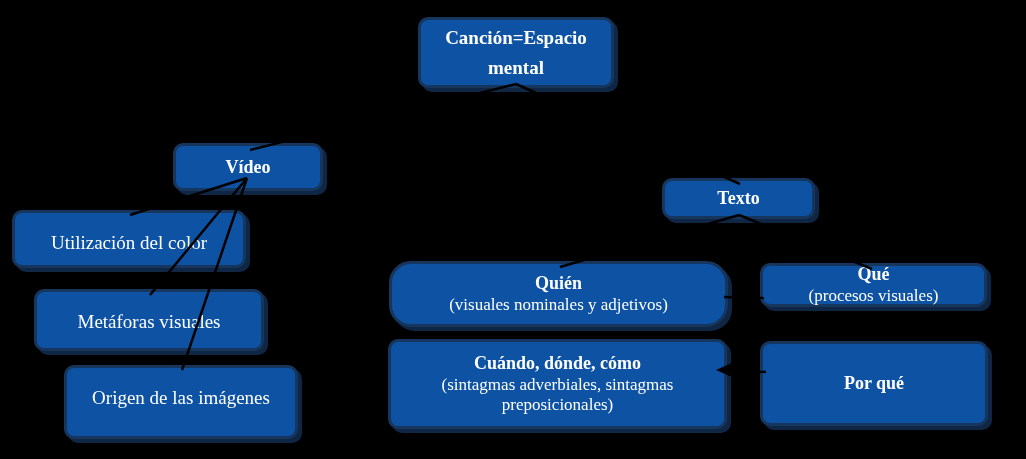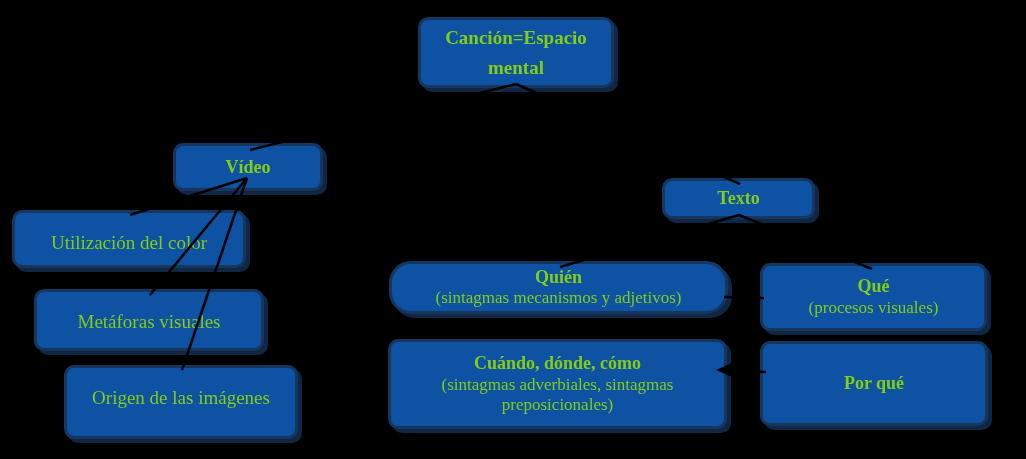--- a/index.html
+++ b/index.html
@@ -7,21 +7,21 @@
     padding: 0;
     background: #000000;
   }
   .canvas {
     position: relative;
     width: 1026px;
     height: 459px;
     background: #000000;
     overflow: hidden;
     font-family: "Liberation Serif", "DejaVu Serif", serif;
-    color: #84cc16;
+    color: #ffffff;
   }
   .node {
     position: absolute;
     box-sizing: border-box;
     background: #0D52A3;
     border: 3px solid #17365D;
     border-radius: 10px;
     box-shadow: 4px 4px 0 #0F2644;
     display: flex;
     flex-direction: column;
@@ -87,26 +87,26 @@
   </div>
 
   <div class="node top-align" style="left:34px; top:289px; width:230px; height:62px;">
     <span class="plain">Metáforas visuales</span>
   </div>
 
   <div class="node top-align" style="left:64px; top:365px; width:234px; height:74px;">
     <span class="plain">Origen de las imágenes</span>
   </div>
 
-  <div class="node" style="left:389px; top:261px; width:339px; height:53px;border-radius:22px;">
+  <div class="node" style="left:389px; top:261px; width:339px; height:66px;border-radius:22px;">
     <span class="title">Quién</span>
-    <span class="subtitle">(sintagmas mecanismos y adjetivos)</span>
+    <span class="subtitle">(visuales nominales y adjetivos)</span>
   </div>
 
-  <div class="node" style="left:760px; top:263px; width:227px; height:68px;">
+  <div class="node" style="left:760px; top:263px; width:227px; height:44px;">
     <span class="title">Qué</span>
     <span class="subtitle">(procesos visuales)</span>
   </div>
 
   <div class="node" style="left:388px; top:339px; width:339px; height:90px;">
     <span class="title">Cuándo, dónde, cómo</span>
     <span class="subtitle">(sintagmas adverbiales, sintagmas preposicionales)</span>
   </div>
 
   <div class="node" style="left:760px; top:341px; width:228px; height:85px;">

